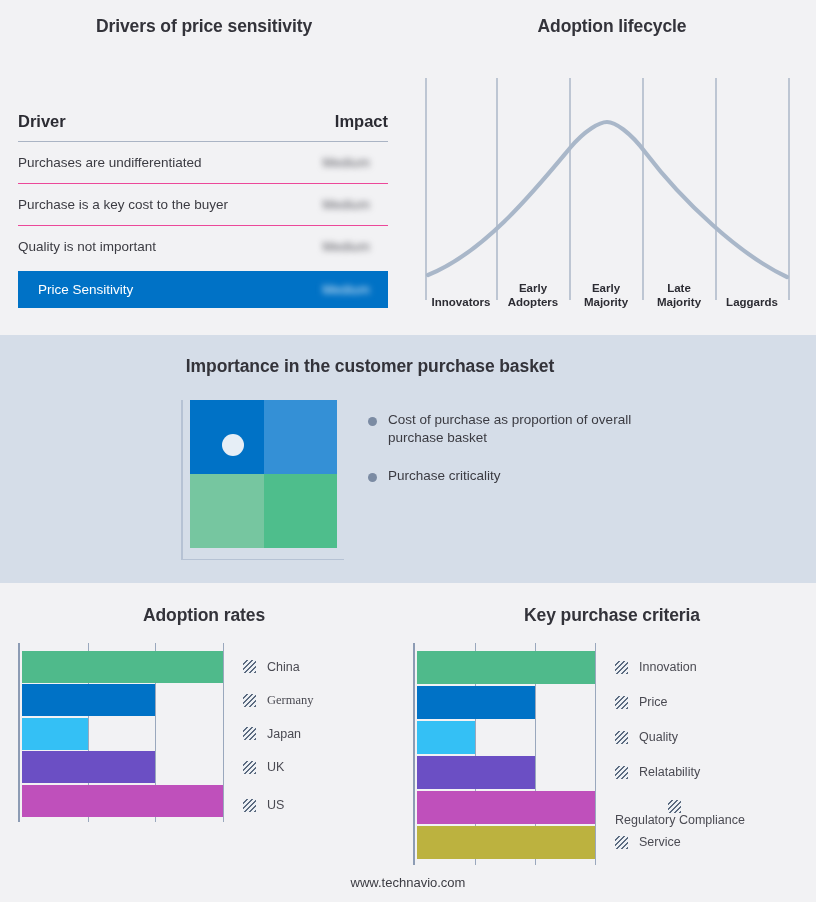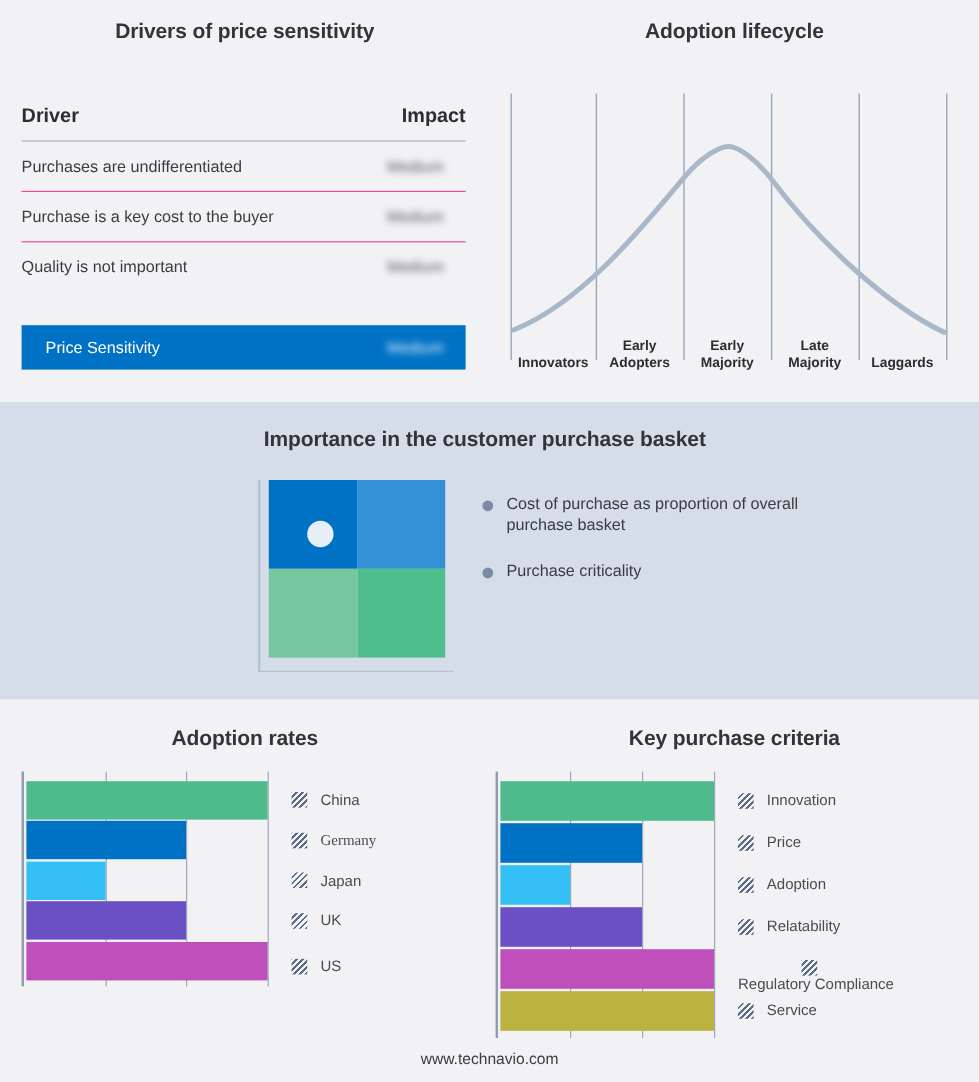--- a/index.html
+++ b/index.html
@@ -59,20 +59,21 @@
     display: flex;
     justify-content: space-between;
     align-items: baseline;
     padding-bottom: 10px;
     border-bottom: 1px solid #aab4c4;
   }
   .dth {
     font-weight: bold;
     font-size: 16.5px;
     color: #2c2c33;
+    margin-top: 24px;
   }
   .drow {
     display: flex;
     justify-content: space-between;
     align-items: center;
     height: 41px;
     border-bottom: 1px solid #ec4899;
   }
   .drow:last-of-type { border-bottom: none; }
   .dcell-driver {
@@ -110,21 +111,21 @@
   #lifecycle-svg { position: absolute; left: 17px; top: 70px; }
   .lc-label {
     font-family: "Liberation Sans", sans-serif;
     font-size: 11.5px;
     font-weight: bold;
     fill: #2c2c33;
     text-anchor: middle;
   }
 
   
-  #basket-panel { left: 0; top: 335px; width: 656px; height: 248px; margin-left: 34px; }
+  #basket-panel { left: 0; top: 335px; width: 656px; height: 248px; }
   #basket-panel .panel-title {
     position: absolute;
     top: 21px; left: 0; width: 740px;
     text-align: center;
   }
   .quad-wrap {
     position: absolute;
     left: 181px; top: 65px;
     width: 163px; height: 160px;
   }
@@ -376,21 +377,21 @@
         <div class="bc-leg-item" style="top: 17.25px;">
           <span class="bc-swatch"></span>
           <span class="bc-leg-label">Innovation</span>
         </div>
         <div class="bc-leg-item" style="top: 52.25px;">
           <span class="bc-swatch"></span>
           <span class="bc-leg-label">Price</span>
         </div>
         <div class="bc-leg-item" style="top: 87.25px;">
           <span class="bc-swatch"></span>
-          <span class="bc-leg-label">Adoption</span>
+          <span class="bc-leg-label">Quality</span>
         </div>
         <div class="bc-leg-item" style="top: 122.25px;">
           <span class="bc-swatch"></span>
           <span class="bc-leg-label">Relatability</span>
         </div>
         <div class="bc-leg-item" style="top: 157.25px; flex-direction: column;">
           <span class="bc-swatch"></span>
           <span class="bc-leg-label">Regulatory Compliance</span>
         </div>
         <div class="bc-leg-item" style="top: 192.25px;">

